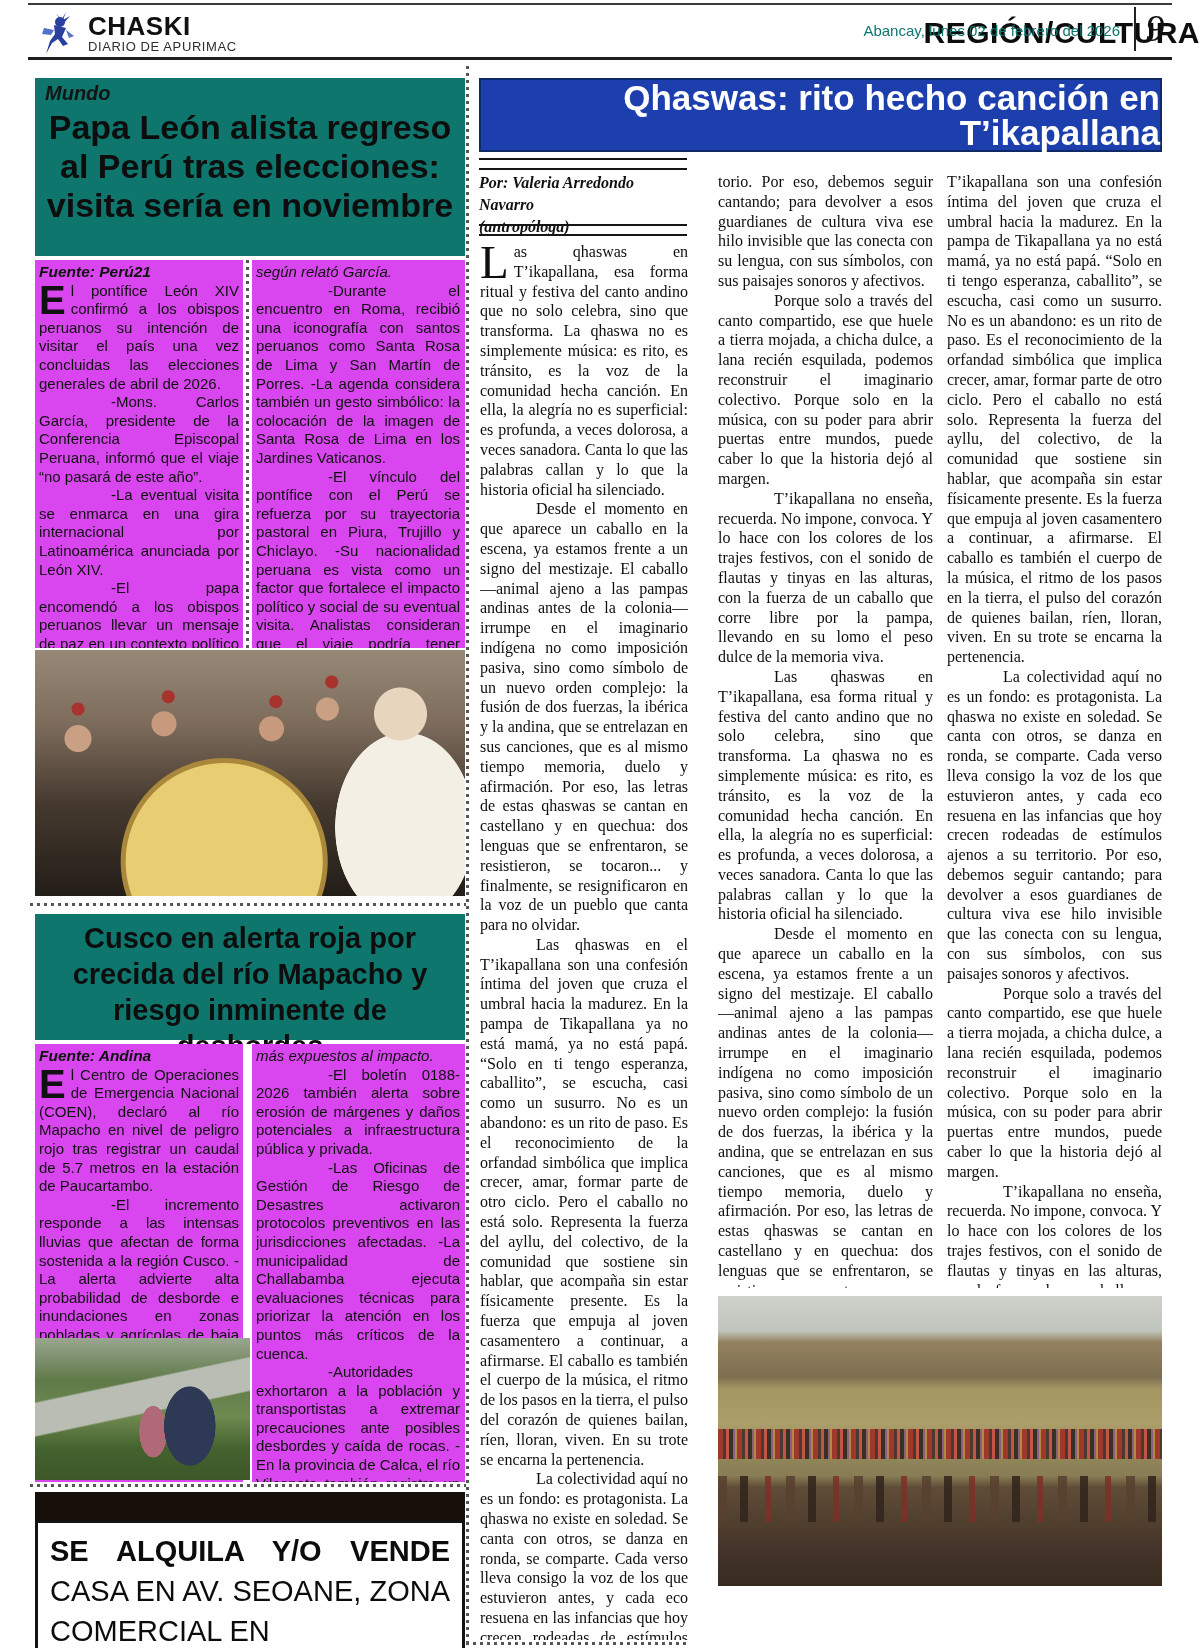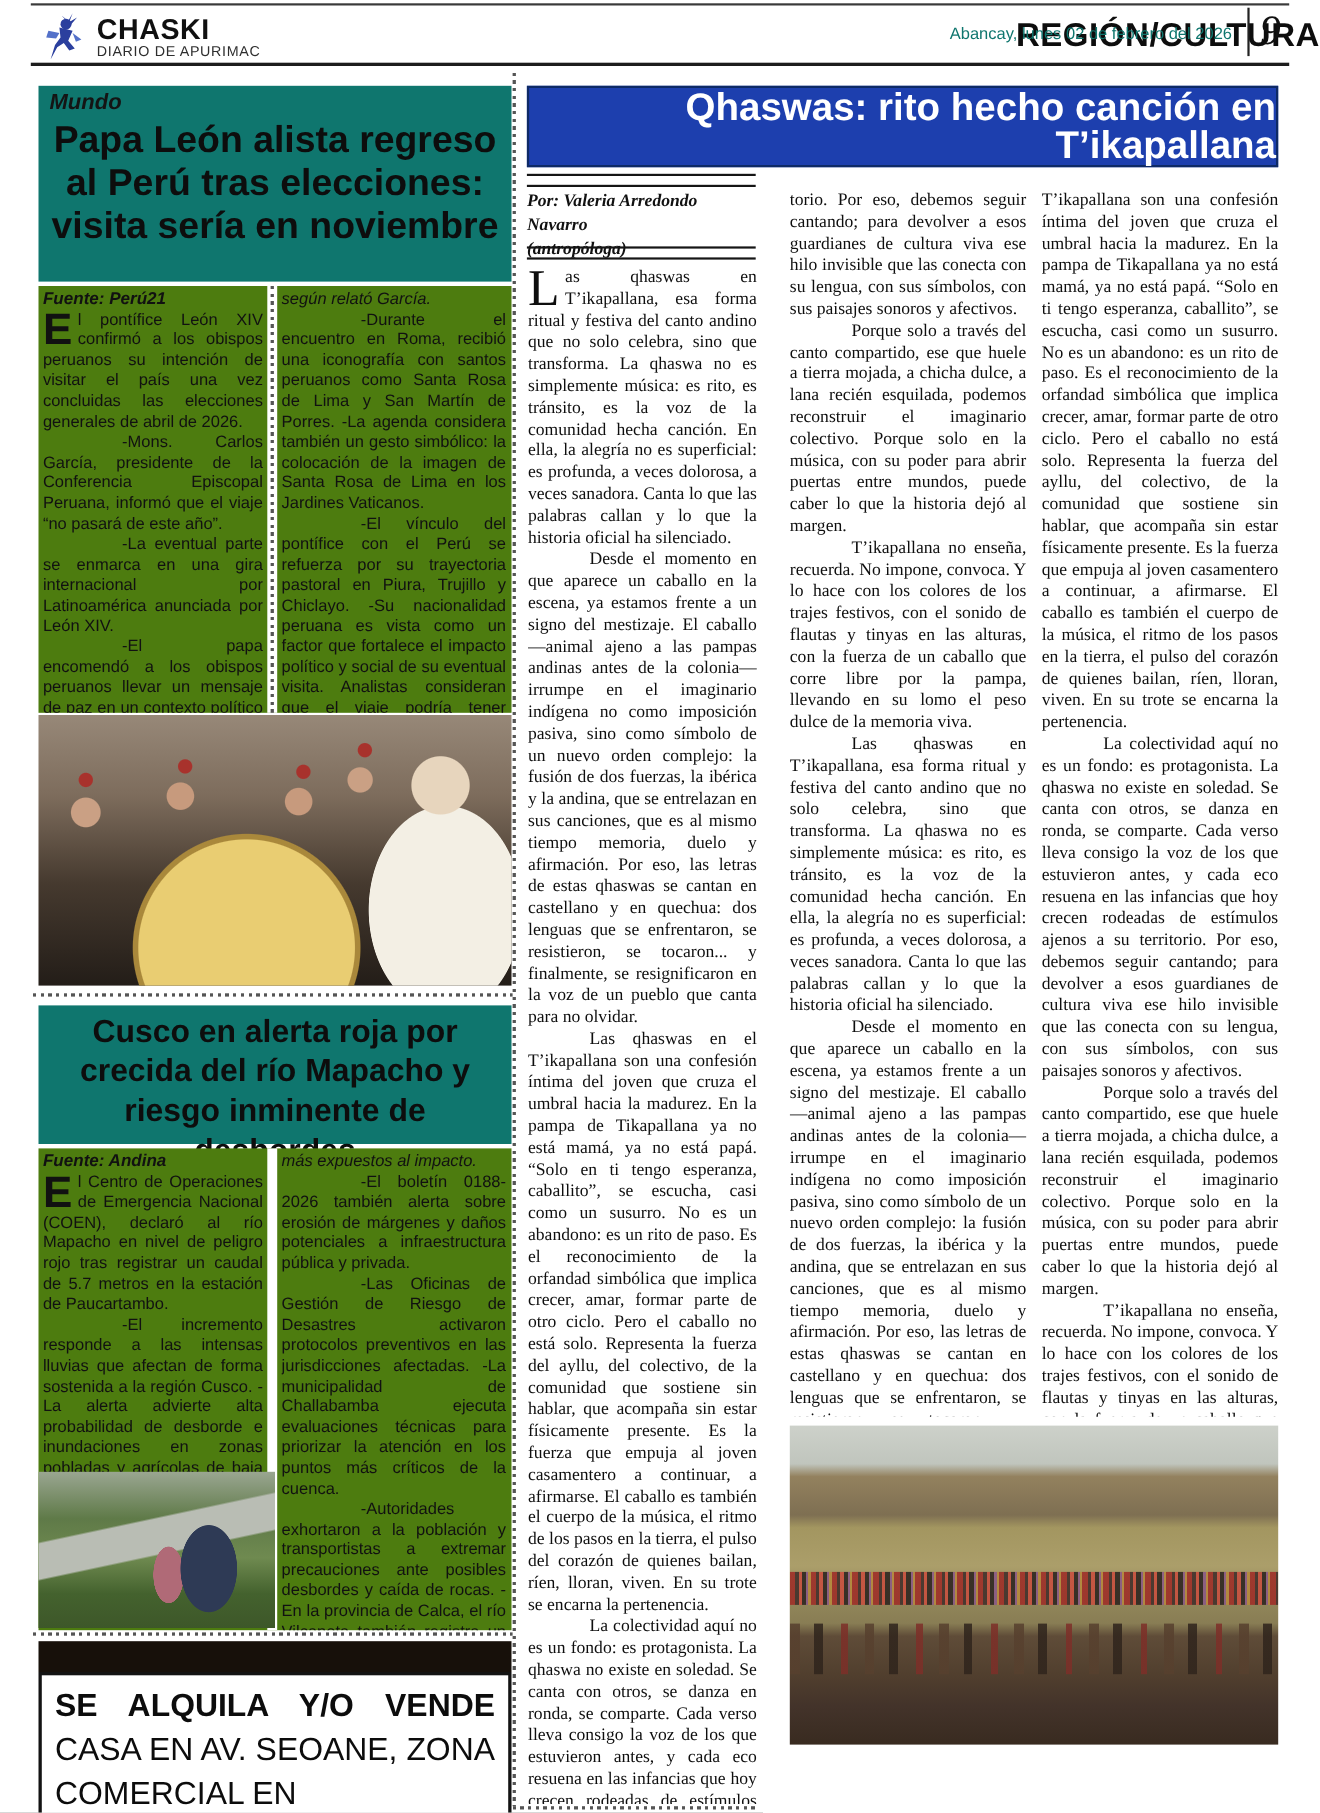--- a/index.html
+++ b/index.html
@@ -20,21 +20,21 @@
         font-family:"Liberation Serif",serif;font-style:italic;font-size:38px;color:#111;}
   
   .vdot{position:absolute;width:3px;background:repeating-linear-gradient(180deg,#555 0 3px,transparent 3px 7px);}
   .hdot{position:absolute;height:3px;background:repeating-linear-gradient(90deg,#555 0 3px,transparent 3px 7px);}
   .double-rule{position:absolute;height:8px;border-top:2px solid #151515;border-bottom:2px solid #151515;}
   
   .gray-head{position:absolute;background:#0f766e;}
   .kicker{position:absolute;left:10px;top:4px;font-size:20px;font-weight:bold;font-style:italic;color:#141414;}
   .papa-headline{padding:30px 6px 0 6px;text-align:center;font-size:34px;line-height:39px;font-weight:bold;color:#0d0d0d;}
   .cusco-headline{padding:6px 6px 0 6px;text-align:center;font-size:29px;line-height:36px;font-weight:bold;color:#0d0d0d;}
-  .sans-cols{position:absolute;background:#4d7c0f;}
+  .sans-cols{position:absolute;background:#d946ef;}
   .sans-col{position:absolute;top:0;bottom:0;overflow:hidden;font-size:15px;line-height:18.6px;text-align:justify;padding-top:3px;}
   .gutter{position:absolute;top:0;bottom:0;width:9px;background:#ffffff;}
   .source{font-weight:bold;font-style:italic;font-size:15.5px;text-indent:0 !important;}
   .sans-col p{margin:0;text-indent:72px;}
   .sans-col p.drop{text-indent:0;}
   .sans-col.cont p:first-child{text-indent:0;font-style:italic;}
   .dc-sans{float:left;font-size:40px;line-height:33px;font-weight:bold;padding:2px 5px 0 0;}
   .photo{position:absolute;overflow:hidden;}
   
   .papa-photo{background:
@@ -120,21 +120,21 @@
   </div>
   <div class="sans-cols" style="left:35px;top:260px;width:430px;height:388px;">
     <div class="gutter" style="left:208px;">
       <div class="vdot" style="left:3px;top:0;height:100%;"></div>
     </div>
     <div class="sans-col" style="left:4px;width:200px;">
       <div class="source">Fuente: Perú21</div>
       <p class="drop"><span class="dc-sans">E</span><span>l pontífice León XIV confirmó a los obispos peruanos su intención de visitar el país una vez concluidas las elecciones generales de abril de 2026.</span></p>
       <div>
           <p>-Mons. Carlos García, presidente de la Conferencia Episcopal Peruana, informó que el viaje “no pasará de este año”.</p>
-          <p>-La eventual parte se enmarca en una gira internacional por Latinoamérica anunciada por León XIV.</p>
+          <p>-La eventual visita se enmarca en una gira internacional por Latinoamérica anunciada por León XIV.</p>
           <p>-El papa encomendó a los obispos peruanos llevar un mensaje de paz en un contexto político y social sensible.</p>
         </div>
     </div>
     <div class="sans-col cont" style="left:221px;width:204px;">
       <div>
           <p>según relató García.</p>
           <p>-Durante el encuentro en Roma, recibió una iconografía con santos peruanos como Santa Rosa de Lima y San Martín de Porres.    -La agenda considera también un gesto simbólico: la colocación de la imagen de Santa Rosa de Lima en los Jardines Vaticanos.</p>
           <p>-El vínculo del pontífice con el Perú se refuerza por su trayectoria pastoral en Piura, Trujillo y Chiclayo.  -Su nacionalidad peruana es vista como un factor que fortalece el impacto político y social de su eventual visita. Analistas consideran que el viaje podría tener efectos positivos en el clima de reconciliación tras el proceso electoral.</p>
         </div>
     </div>

